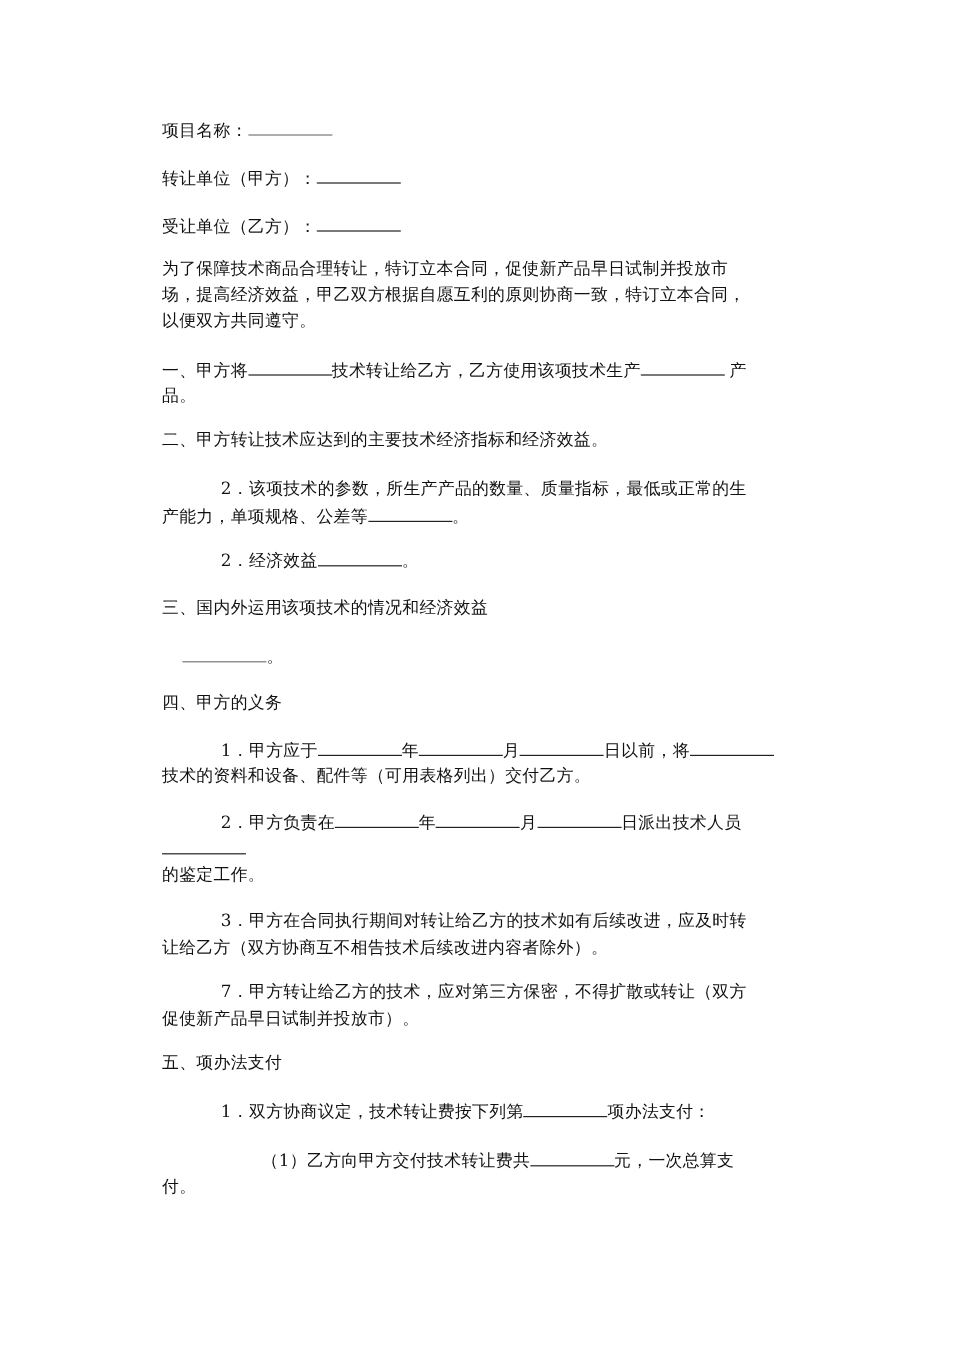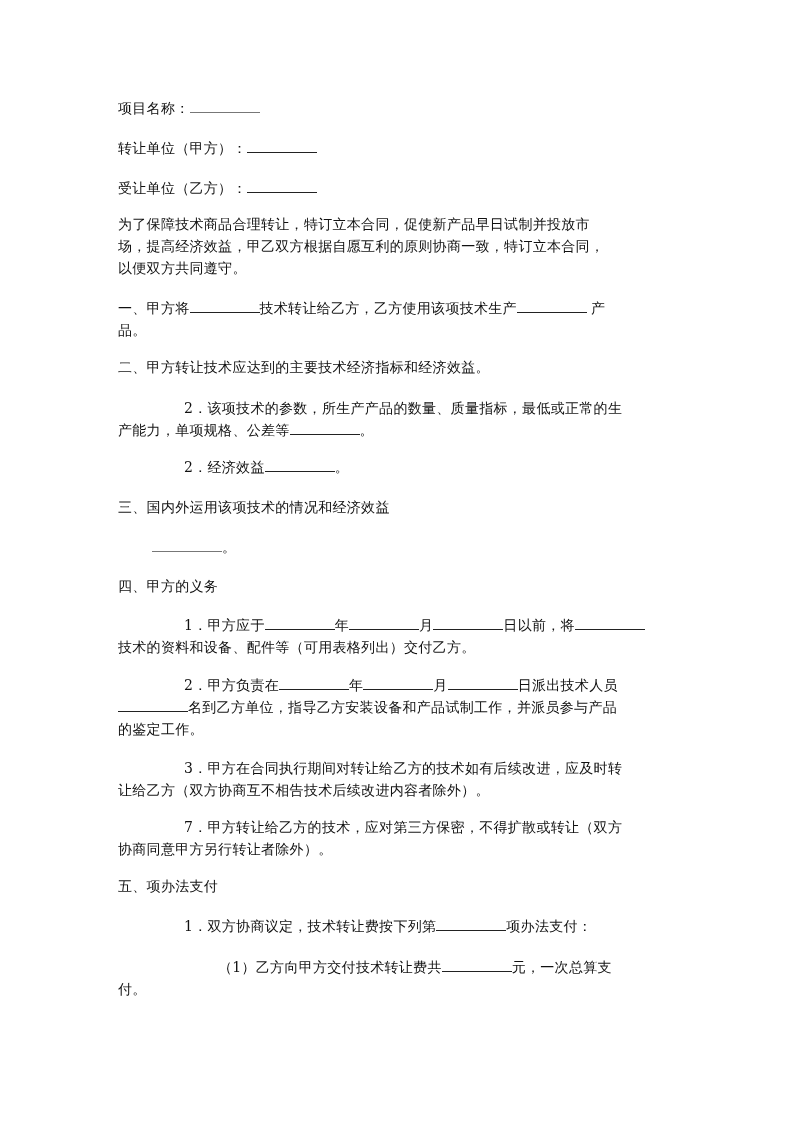--- a/index.html
+++ b/index.html
@@ -16,21 +16,21 @@
       color: #111111;
     }
     .page {
       position: absolute;
       left: 118px;
       top: 0;
       width: 560px;
     }
     .line {
       position: absolute;
-      left: 0;
+      left: 17px;
       white-space: nowrap;
       font-size: 14px;
       line-height: 20px;
       letter-spacing: 0.3px;
     }
     .blank {
       display: inline-block;
       width: 70px;
       border-bottom: 1px solid #222;
       height: 14px;
@@ -80,29 +80,29 @@
 
   <div class="line" style="top:615px; left:66px;">
     <span>1．甲方应于</span><span class="blank"></span><span>年</span><span class="blank"></span><span>月</span><span class="blank"></span><span>日以前，将</span><span class="blank"></span>
   </div>
   <div class="line" style="top:637px;">技术的资料和设备、配件等（可用表格列出）交付乙方。</div>
 
   <div class="line" style="top:675px; left:66px;">
     <span>2．甲方负责在</span><span class="blank"></span><span>年</span><span class="blank"></span><span>月</span><span class="blank"></span><span>日派出技术人员</span>
   </div>
   <div class="line" style="top:697px;">
-    <span class="blank"></span><span>名到乙方单位，指导乙方安装设备和产品试制工作，并派员参与产品</span>
+    <span class="blank"></span>
   </div>
   <div class="line" style="top:719px;">的鉴定工作。</div>
 
   <div class="line" style="top:758px; left:66px;">3．甲方在合同执行期间对转让给乙方的技术如有后续改进，应及时转</div>
   <div class="line" style="top:780px;">让给乙方（双方协商互不相告技术后续改进内容者除外）。</div>
 
   <div class="line" style="top:817px; left:66px;">7．甲方转让给乙方的技术，应对第三方保密，不得扩散或转让（双方</div>
-  <div class="line" style="top:839px;">协商同意甲方另行转让者除外）。</div>
+  <div class="line" style="top:839px;">促使新产品早日试制并投放市）。</div>
 
   <div class="line" style="top:876px;">五、项办法支付</div>
   <div class="line" style="top:916px; left:66px;">
     <span>1．双方协商议定，技术转让费按下列第</span><span class="blank"></span><span>项办法支付：</span>
   </div>
   <div class="line" style="top:957px; left:100px;">
     <span>（1）乙方向甲方交付技术转让费共</span><span class="blank"></span><span>元，一次总算支</span>
   </div>
   <div class="line" style="top:979px;">付。</div>
 

